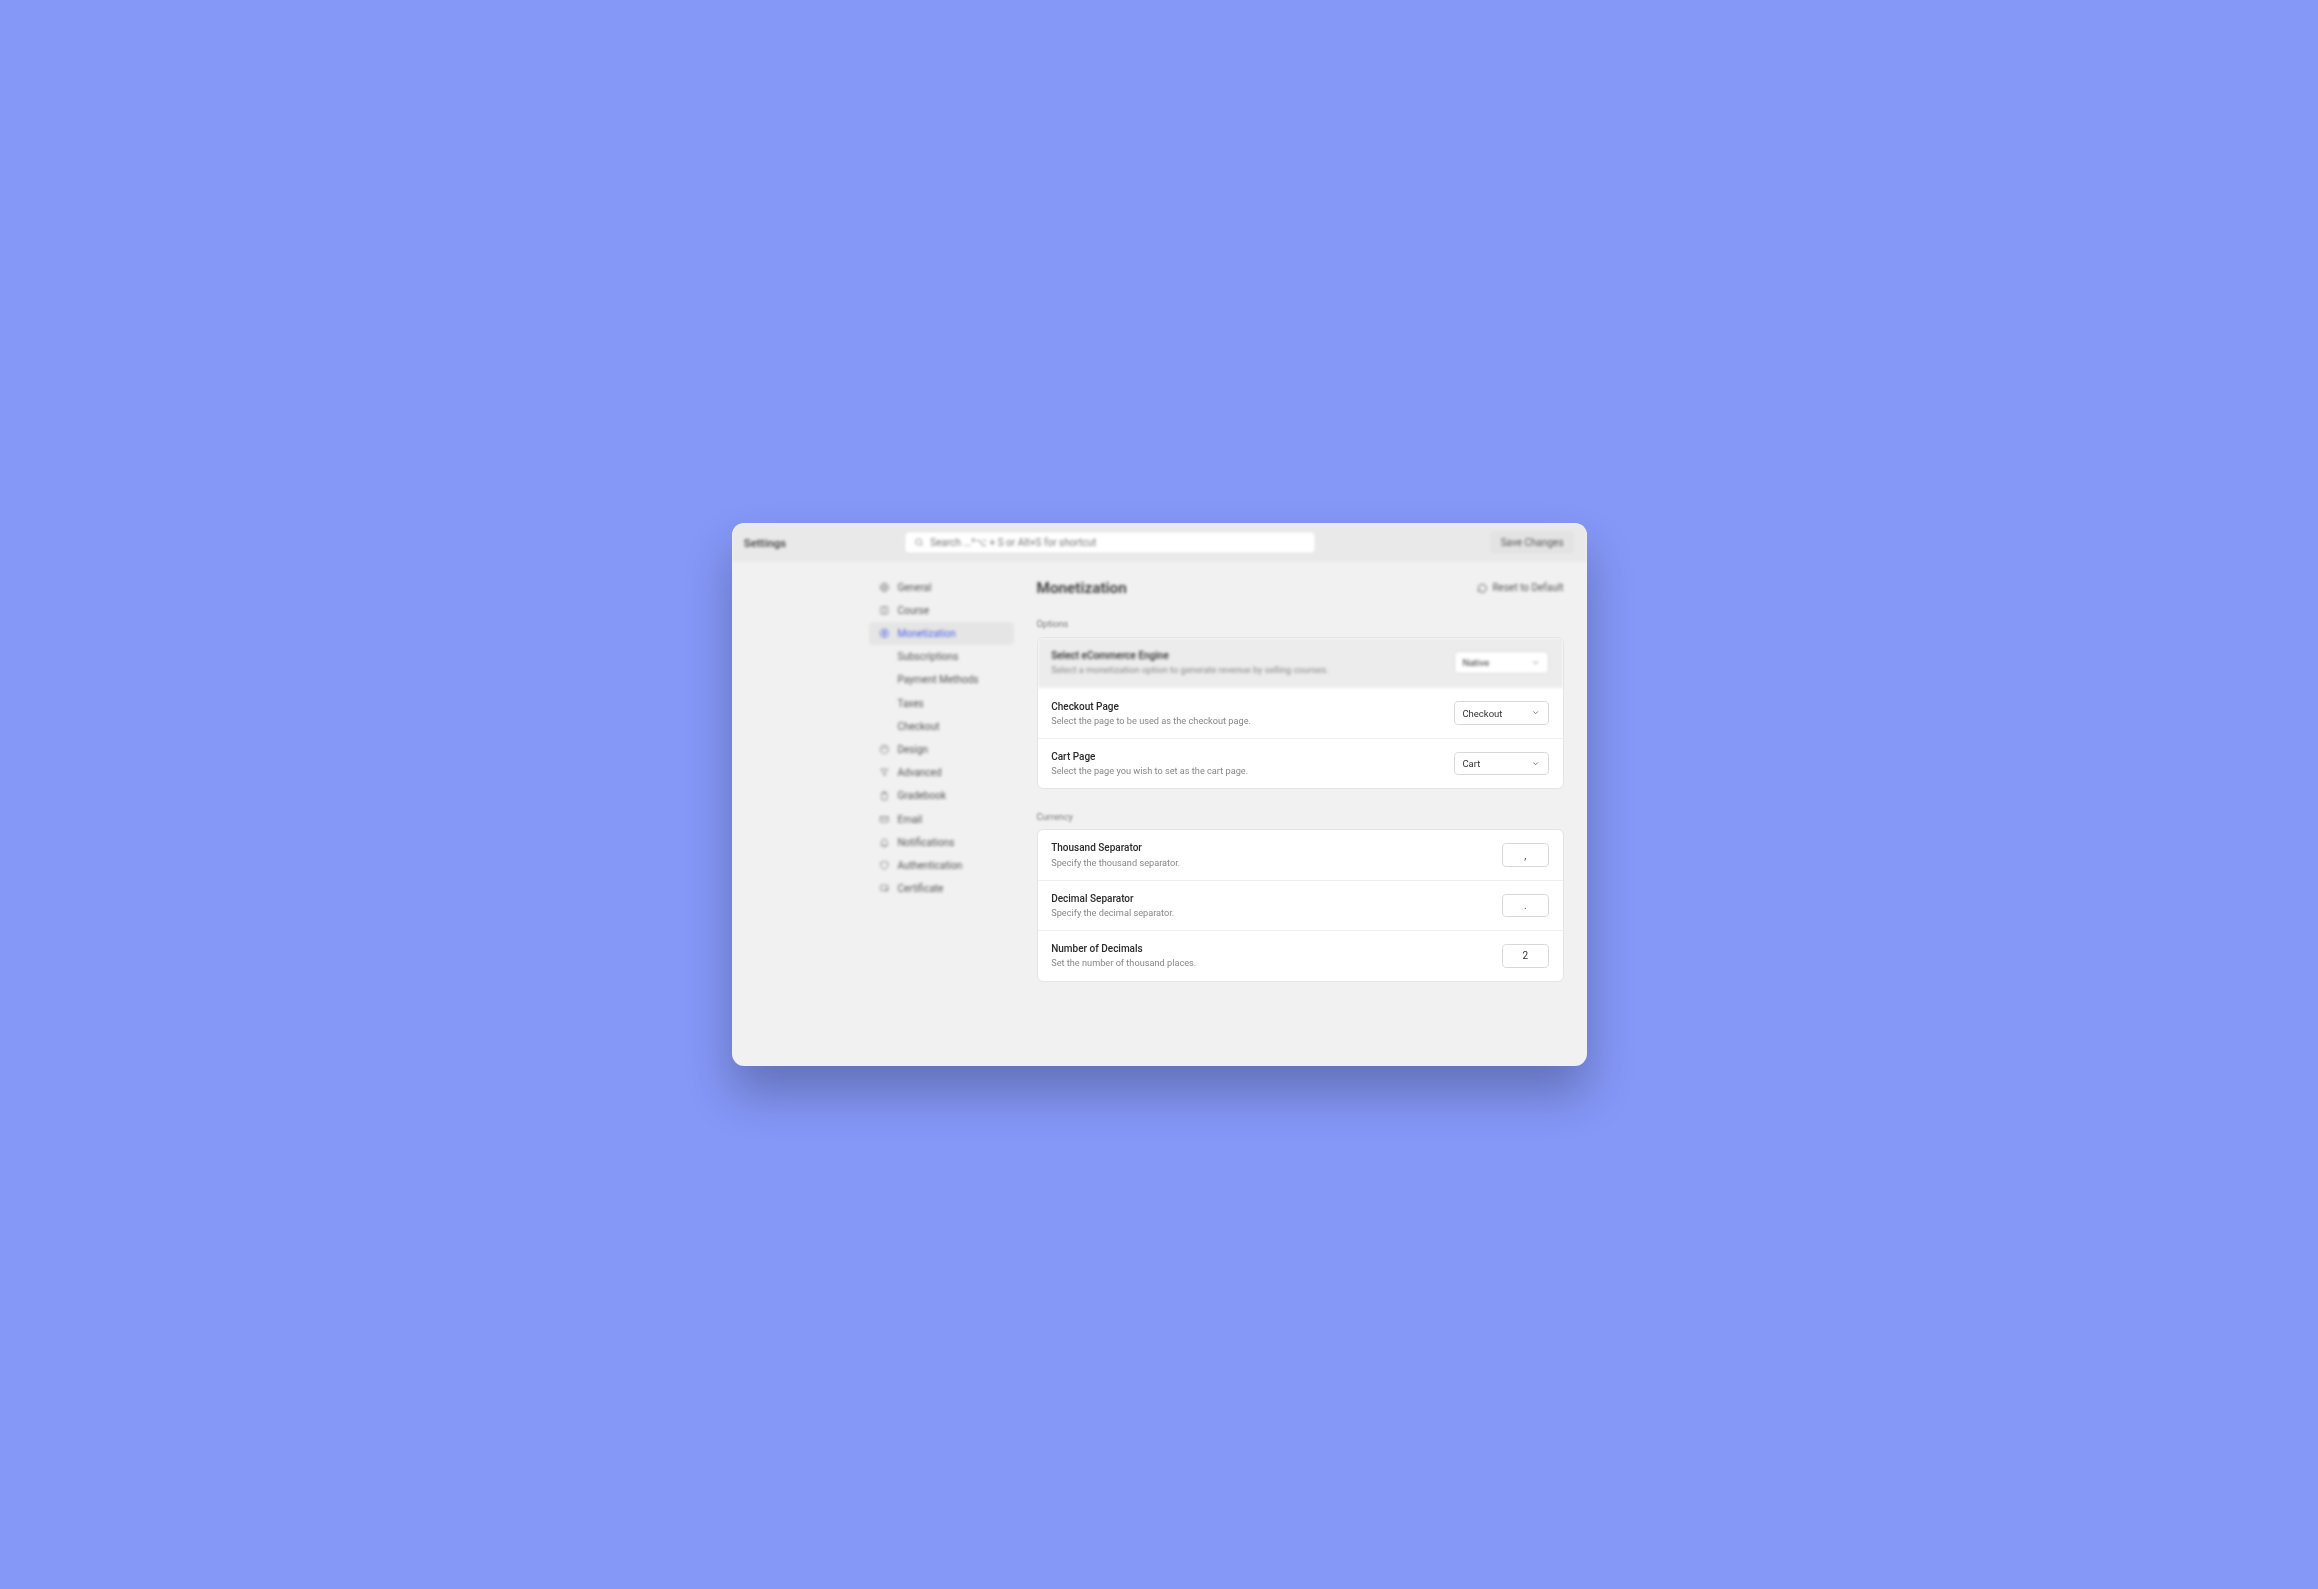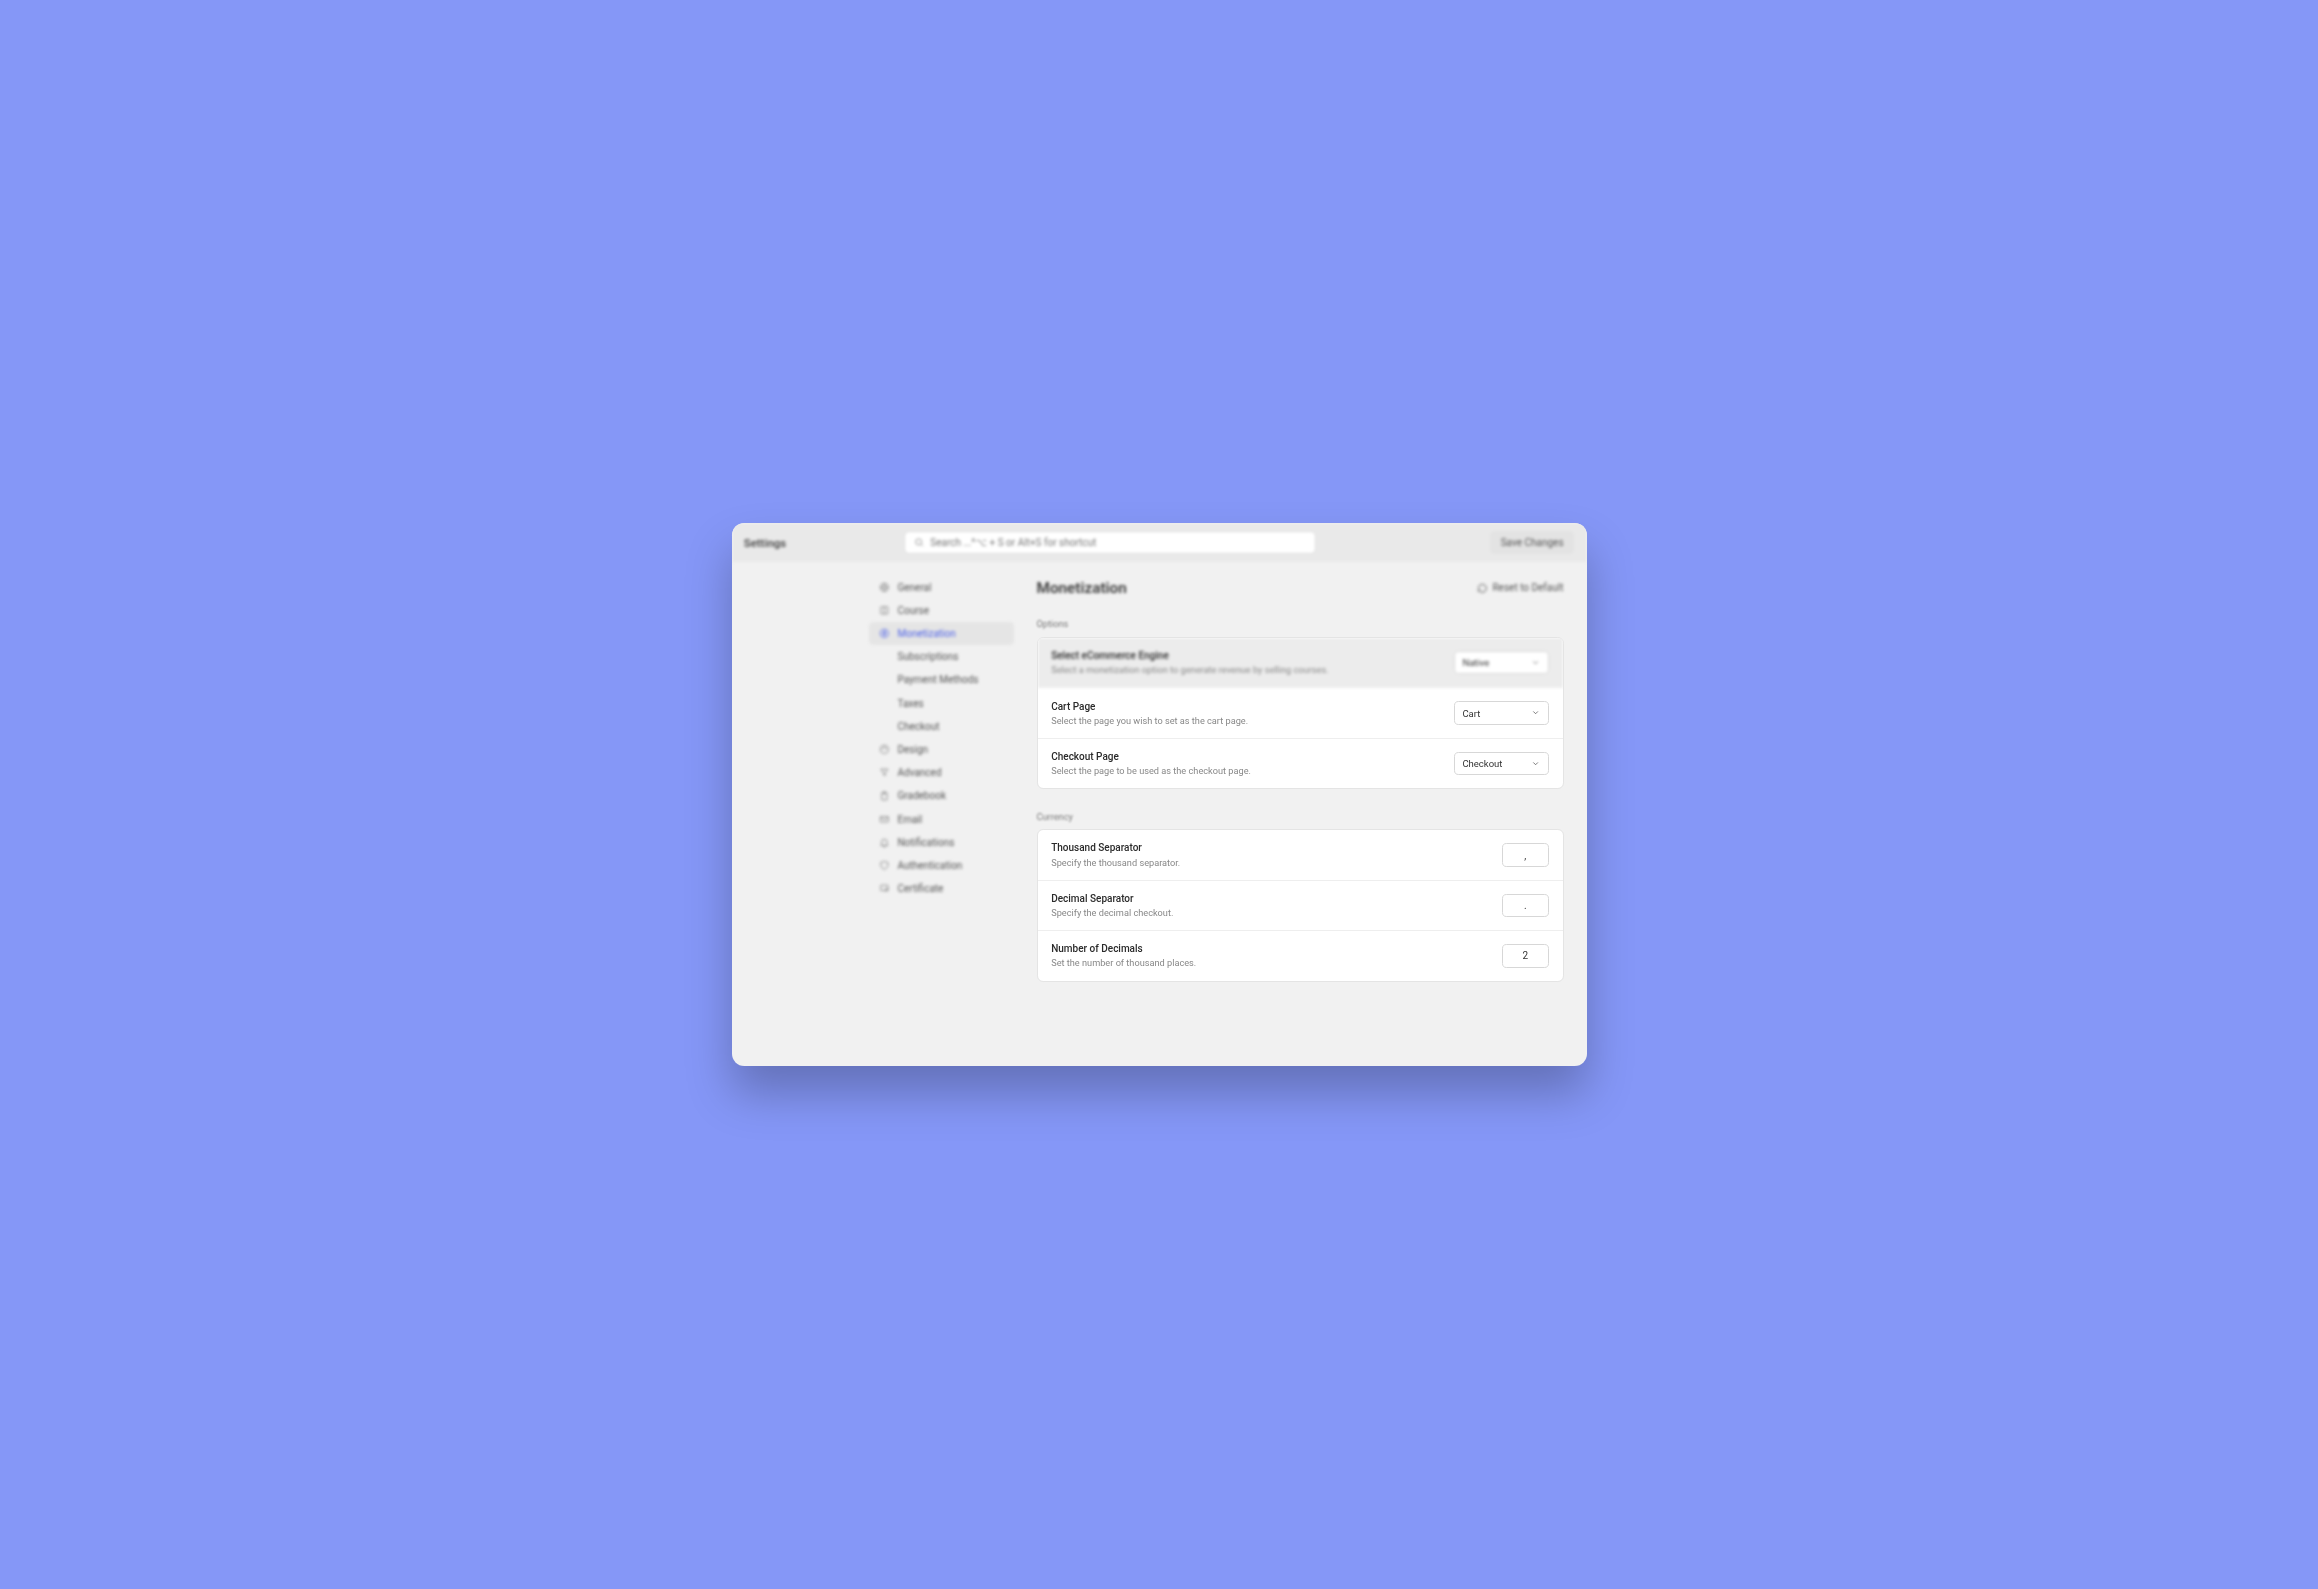--- a/index.html
+++ b/index.html
@@ -315,62 +315,62 @@
           <div class="select">
             <span>Native</span>
             <svg viewBox="0 0 24 24" fill="none" stroke="currentColor" stroke-width="2">
                 <polyline points="6 9 12 15 18 9"></polyline>
               </svg>
           </div>
         </div>
 
         <div class="row">
           <div class="row-text">
+            <h4>Checkout Page</h4>
+            <p>Select the page to be used as the checkout page.</p>
+          </div>
+          <div class="select">
+            <span>Checkout</span>
+            <svg viewBox="0 0 24 24" fill="none" stroke="currentColor" stroke-width="2">
+                <polyline points="6 9 12 15 18 9"></polyline>
+              </svg>
+          </div>
+        </div>
+
+        <div class="row">
+          <div class="row-text">
             <h4>Cart Page</h4>
             <p>Select the page you wish to set as the cart page.</p>
           </div>
           <div class="select">
             <span>Cart</span>
             <svg viewBox="0 0 24 24" fill="none" stroke="currentColor" stroke-width="2">
                 <polyline points="6 9 12 15 18 9"></polyline>
               </svg>
           </div>
         </div>
-
-        <div class="row">
-          <div class="row-text">
-            <h4>Checkout Page</h4>
-            <p>Select the page to be used as the checkout page.</p>
-          </div>
-          <div class="select">
-            <span>Checkout</span>
-            <svg viewBox="0 0 24 24" fill="none" stroke="currentColor" stroke-width="2">
-                <polyline points="6 9 12 15 18 9"></polyline>
-              </svg>
-          </div>
-        </div>
       </div>
 
       <div class="section-label">Currency</div>
 
       <div class="card">
 
 
         <div class="row">
           <div class="row-text">
             <h4>Thousand Separator</h4>
             <p>Specify the thousand separator.</p>
           </div>
           <input class="mini-input" type="text" value="," style="">
         </div>
 
         <div class="row">
           <div class="row-text">
             <h4>Decimal Separator</h4>
-            <p>Specify the decimal checkout.</p>
+            <p>Specify the decimal separator.</p>
           </div>
           <input class="mini-input" type="text" value="." style="">
         </div>
 
         <div class="row">
           <div class="row-text">
             <h4>Number of Decimals</h4>
             <p>Set the number of thousand places.</p>
           </div>
           <input class="mini-input" type="text" value="2" style="">

